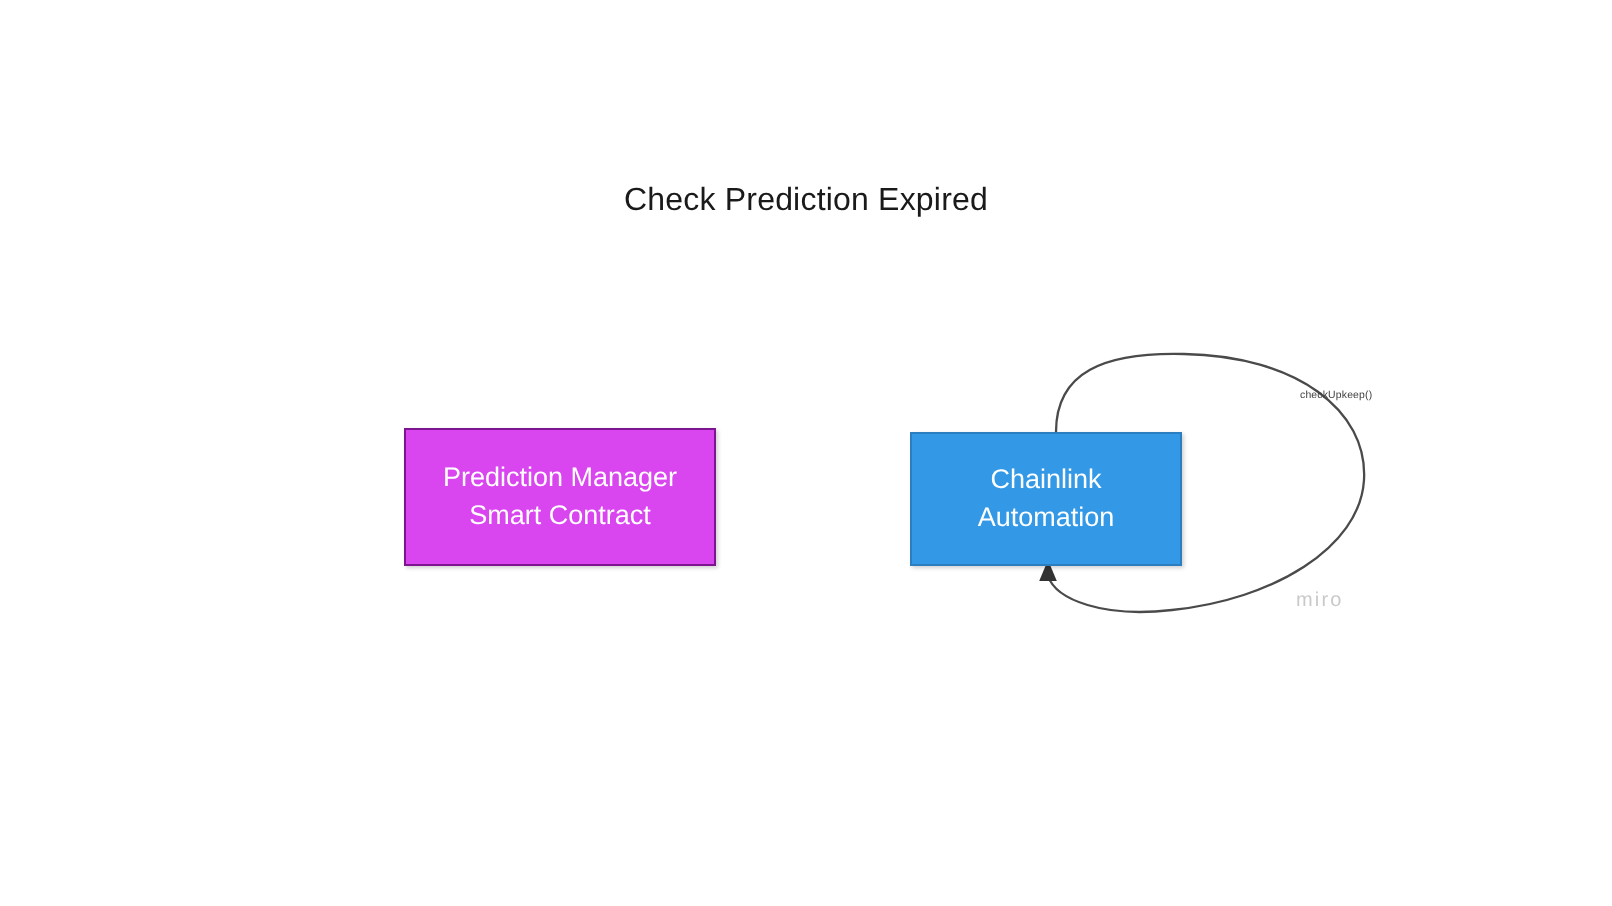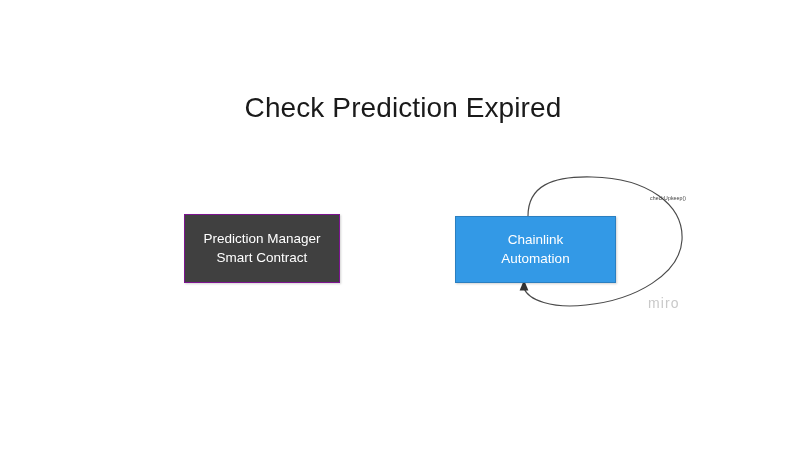--- a/index.html
+++ b/index.html
@@ -47,51 +47,51 @@
     line-height: 1;
   }
 
   
   .slide-title {
     position: absolute;
     left: 0;
     top: 92px;
     width: 806px;
     text-align: center;
-    font-size: 28px;
+    font-size: 16px;
     color: #1a1a1a;
     letter-spacing: 0.1px;
   }
 
   
   .node {
     position: absolute;
     box-sizing: border-box;
     display: flex;
     align-items: center;
     justify-content: center;
     text-align: center;
     color: #ffffff;
     font-size: 13.5px;
     line-height: 1.35;
     padding: 4px 8px;
   }
   .node-prediction-manager {
-    left: 184px;
+    left: 202px;
     top: 214px;
     width: 156px;
     height: 69px;
-    background: #404040;
+    background: #d946ef;
     border: 1px solid #7d1490;
     box-shadow: 1px 1px 2px rgba(0,0,0,0.18);
   }
   .node-chainlink {
     left: 455px;
     top: 216px;
-    width: 161px;
+    width: 136px;
     height: 67px;
     background: #3399e6;
     border: 1px solid #2b7fc0;
     box-shadow: 1px 1px 2px rgba(0,0,0,0.18);
   }
   .node-label { pointer-events: none; white-space: pre-line; }
 
   
   #connectors {
     position: absolute;
@@ -117,21 +117,21 @@
     letter-spacing: 0.1px;
   }
   .edge-label-checkupkeep {
     left: 650px;
     top: 195px;
   }
   .watermark {
     position: absolute;
     left: 648px;
     top: 295px;
-    font-size: 14px;
+    font-size: 10px;
     color: #c9c9c9;
     letter-spacing: 1.1px;
     white-space: nowrap;
   }
 </style>
 </head>
 <body>
 
 <div id="canvas">
 

